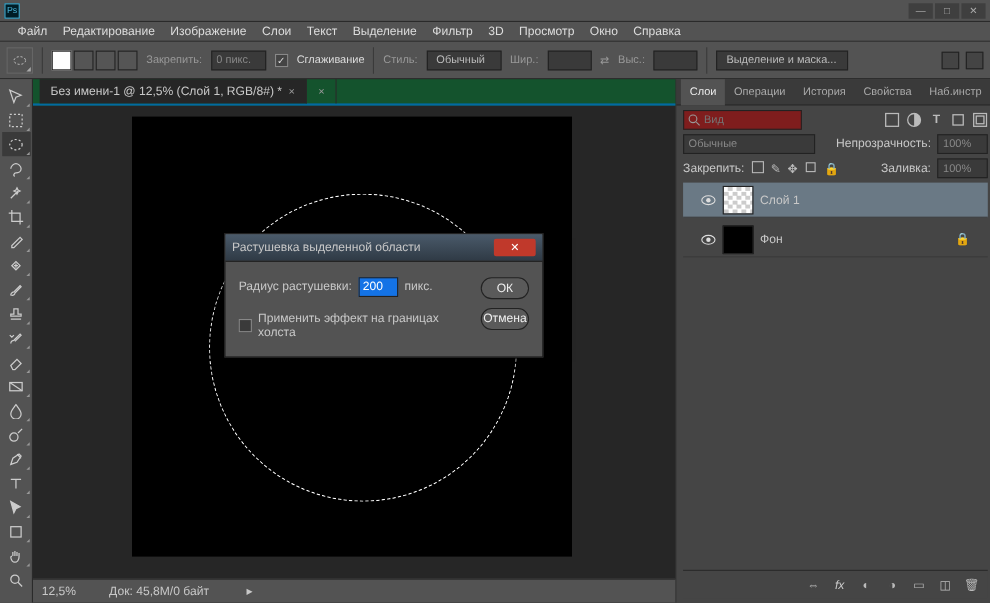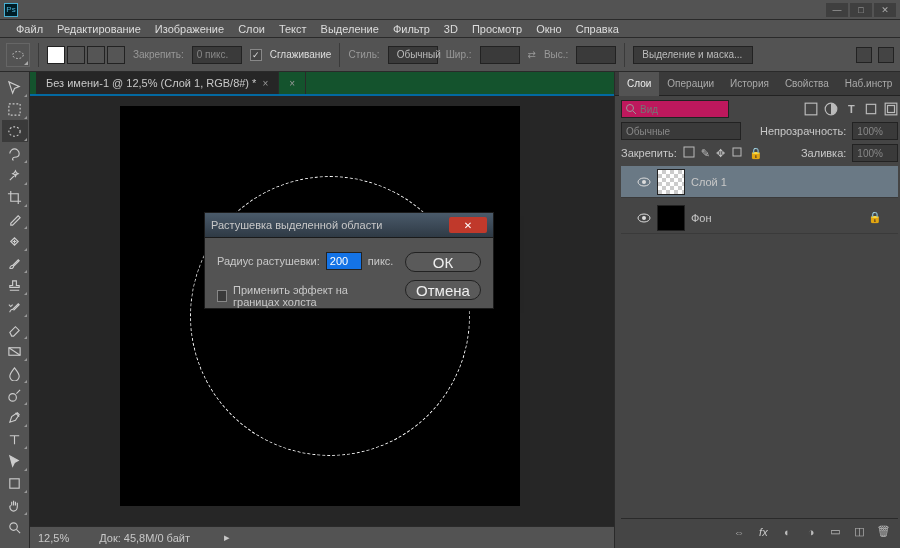--- a/index.html
+++ b/index.html
@@ -42,44 +42,44 @@
   .marquee{position:absolute;left:160px;top:80px;width:280px;height:280px;border:1px dashed #fff;border-radius:50%}
   .statusbar{height:22px;background:#535353;display:flex;align-items:center;padding:0 8px;gap:30px;font-size:10px;color:#bbb;border-top:1px solid #2a2a2a}
   
   .right{width:286px;background:#454545;display:flex}
   .panels{flex:1;display:flex;flex-direction:column;border-left:1px solid #2a2a2a}
   .panel-tabs{height:24px;background:#3a3a3a;display:flex;align-items:center;padding:0 4px;gap:0;border-bottom:1px solid #222}
   .ptab{padding:0 8px;height:24px;display:flex;align-items:center;font-size:10px;color:#aaa}
   .ptab.active{background:#535353;color:#eee}
   .panel-body{background:#454545;flex:1;padding:4px 6px;display:flex;flex-direction:column;gap:4px}
   .search-row{position:relative}
-  .search-row input{width:108px;height:18px;background:#be185d;border:1px solid #222;padding:0 4px 0 18px;font-size:10px;color:#bbb}
+  .search-row input{width:108px;height:18px;background:#7f1d1d;border:1px solid #222;padding:0 4px 0 18px;font-size:10px;color:#bbb}
   .search-row .sicon{position:absolute;left:4px;top:3px;width:12px;height:12px}
   .icon-row{margin-left:auto;display:flex;gap:6px;align-items:center}
   .icon-row .mi{width:14px;height:14px;display:flex;align-items:center;justify-content:center}
   .drop{height:18px;background:#3a3a3a;border:1px solid #222;padding:0 4px;font-size:10px;color:#888;display:flex;align-items:center;width:120px}
   .prop-row{display:flex;align-items:center;gap:6px;font-size:10px}
   .layer{height:32px;display:flex;align-items:center;gap:6px;padding:0 16px;border-bottom:1px solid #3a3a3a}
   .layer.sel{background:#6a7985}
   .eye{width:14px;height:14px;display:flex;align-items:center;justify-content:center}
   .thumb{width:28px;height:26px;border:1px solid #222;background:#000}
   .thumb.chk-bg{background:repeating-conic-gradient(#ccc 0 25%,#fff 0 50%) 0 0/8px 8px}
   .panel-footer{margin-top:auto;height:26px;background:#454545;border-top:1px solid #2a2a2a;display:flex;align-items:center;justify-content:flex-end;gap:10px;padding:0 8px}
   .panel-footer .fi{width:14px;height:14px;display:flex;align-items:center;justify-content:center;color:#bbb}
   
   .dialog{position:absolute;left:204px;top:212px;width:290px;background:#535353;border:1px solid #1a1a1a;box-shadow:0 4px 20px rgba(0,0,0,.6)}
   .dlg-title{height:24px;background:linear-gradient(#4a5a6a,#2f3a45);display:flex;align-items:center;padding:0 6px;color:#eee;font-size:11px}
   .dlg-close{margin-left:auto;width:38px;height:16px;background:#c0392b;color:#fff;display:flex;align-items:center;justify-content:center;border-radius:2px;font-size:10px}
-  .dlg-body{padding:14px 12px 0;border-top:1px solid #1a1a1a;display:flex;gap:10px}
+  .dlg-body{padding:14px 12px 16px;border-top:1px solid #1a1a1a;display:flex;gap:10px}
   .dlg-left{flex:1;display:flex;flex-direction:column;gap:14px}
   .dlg-row{display:flex;align-items:center;gap:6px;font-size:11px;color:#ddd}
   .dlg-input{width:36px;height:18px;background:#3a3a3a;border:1px solid #222;color:#fff;padding:0 3px;font-size:11px}
   .dlg-input.sel{background:#1473e6;color:#fff}
   .dlg-btns{display:flex;flex-direction:column;gap:8px}
-  .dlg-btn{width:76px;height:20px;border:1px solid #222;border-radius:10px;background:#5a5a5a;display:flex;align-items:center;justify-content:center;font-size:15px;color:#eee}
+  .dlg-btn{width:44px;height:20px;border:1px solid #222;border-radius:10px;background:#5a5a5a;display:flex;align-items:center;justify-content:center;font-size:11px;color:#eee}
 </style>
 </head>
 <body>
 
 <div class="titlebar">
   <div class="ps-logo">Ps</div>
   <div class="win-controls">
     <div class="win-btn">—</div>
     <div class="win-btn">□</div>
     <div class="win-btn">✕</div>
@@ -113,21 +113,21 @@
     <div class="sw" style="background:#555"></div>
     <div class="sw" style="background:#555"></div>
     <div class="sw" style="background:#555"></div>
   </div>
   <span class="opt-lbl">Закрепить:</span>
   <input class="opt-field" value="0 пикс." style="">
   <span class="chk">✓</span>
   <span class="opt-lbl" style="color:#ddd">Сглаживание</span>
   <div class="sep"></div>
   <span class="opt-lbl">Стиль:</span>
-  <div class="btn-flat" style="width:50px">Обычный</div>
+  <div class="btn-flat" style="width:68px">Обычный</div>
   <span class="opt-lbl">Шир.:</span>
   <input class="opt-field" style="width: 40px;">
   <span class="opt-lbl">⇄</span>
   <span class="opt-lbl">Выс.:</span>
   <input class="opt-field" style="width: 40px;">
   <div class="sep"></div>
   <div class="btn-flat" style="width:120px">Выделение и маска...</div>
   <div style="margin-left:auto;display:flex;gap:6px">
     <div class="sw" style="background:#444;width:16px;height:16px"></div>
     <div class="sw" style="background:#444;width:16px;height:16px"></div>

